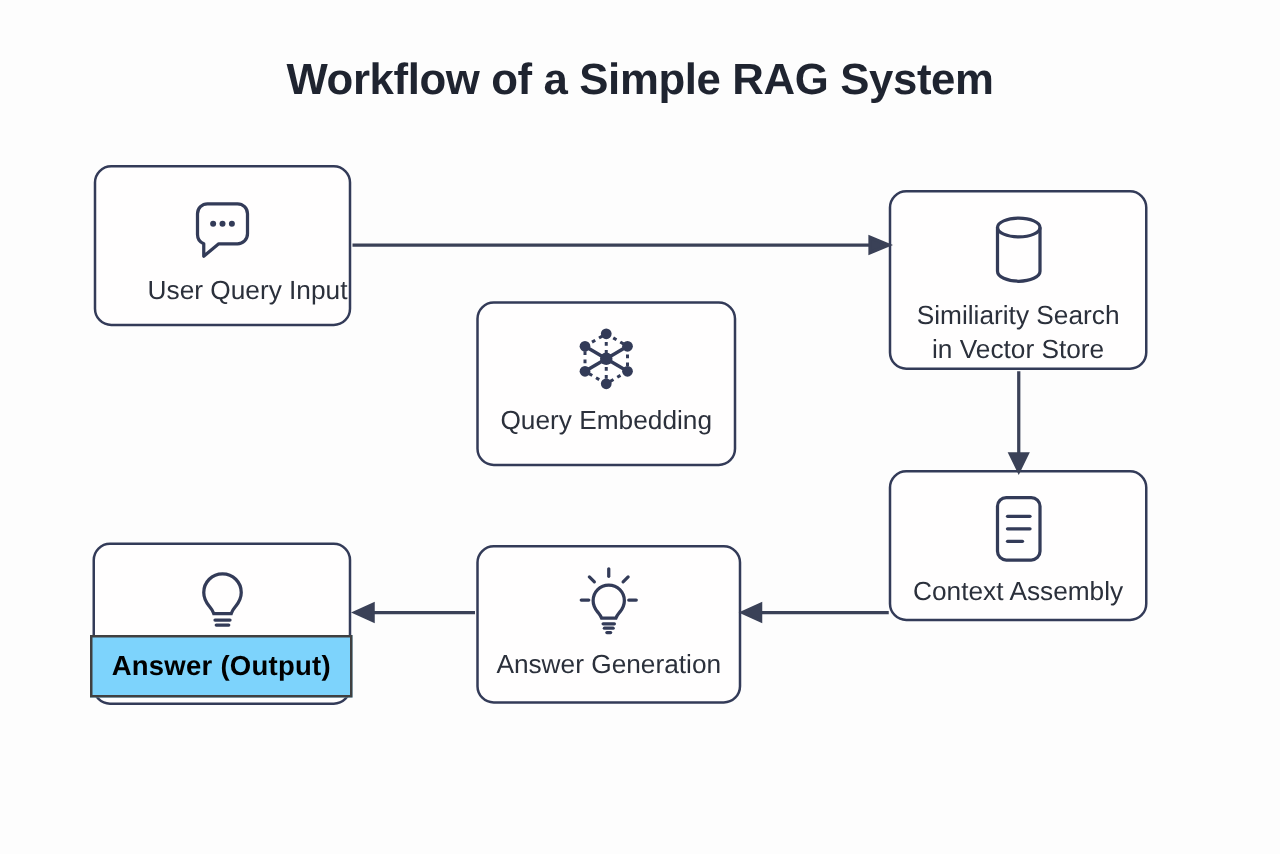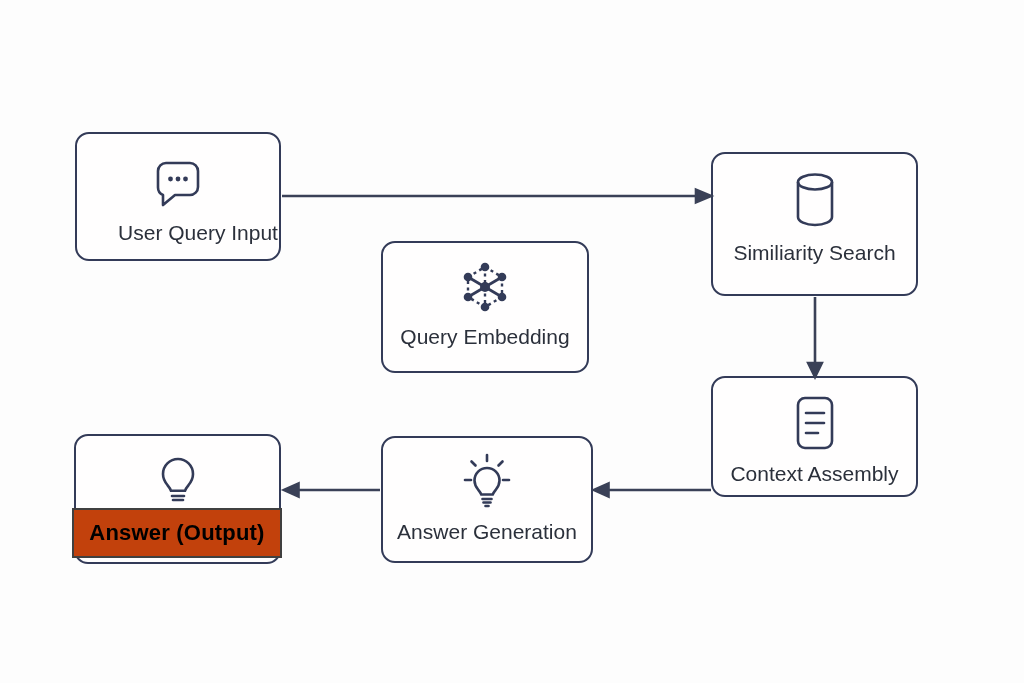--- a/index.html
+++ b/index.html
@@ -33,32 +33,33 @@
   #node-context       { left:711px; top:376px; width:207px; height:121px; padding-top:16px; }
   #node-context .label { margin-top:8px; }
   #node-generation    { left:381px; top:436px; width:212px; height:127px; padding-top:14px; }
   #node-generation .label { margin-top:6px; }
   #node-output        { left:74px;  top:434px; width:207px; height:130px; padding-top:16px; }
 
   .arrow-layer { position:absolute; left:0; top:0; z-index:2; pointer-events:none; }
 
   .output-overlay {
     position:absolute; left:72px; top:508px; width:210px; height:50px;
-    box-sizing:border-box; background:#c2410c; border:2px solid #404040;
+    box-sizing:border-box; background:#7dd3fc; border:2px solid #404040;
     display:flex; align-items:center; justify-content:center; z-index:5;
   }
   .output-overlay .overlay-label {
     font-size:22px; font-weight:700; color:#000000; letter-spacing:0.2px;
   }
 </style>
 </head>
 <body>
 
 <div class="canvas">
 
+  <div class="title">Workflow of a Simple RAG System</div>
 
   <svg class="arrow-layer" width="1024" height="683" viewBox="0 0 1024 683">
     <g stroke="#3a4157" stroke-width="2.6" fill="#3a4157">
       <g>
         <line x1="282" y1="196" x2="698" y2="196"></line>
         <polygon points="711,196 696,189.8 696,202.2"></polygon>
       </g>
       <g>
         <line x1="815" y1="297" x2="815" y2="364"></line>
         <polygon points="815,377 808.2,363 821.8,363"></polygon>
@@ -123,20 +124,21 @@
     <span class="icon">
       <svg width="54" height="62" viewBox="0 0 54 62">
         <g fill="none" stroke="#333b58" stroke-width="2.6">
           <ellipse cx="27" cy="12" rx="17" ry="7.5"></ellipse>
           <path d="M10 12 V47 a17 8 0 0 0 34 0 V12"></path>
         </g>
       </svg>
     </span>
     <span class="label">
       <span>Similiarity Search</span><br>
+      <span>in Vector Store</span>
     </span>
   </div>
 
   <div class="node" id="node-context">
     <span class="icon">
       <svg width="50" height="58" viewBox="0 0 50 58">
         <g fill="none" stroke="#333b58" stroke-width="2.6" stroke-linecap="round">
           <rect x="8" y="4" width="34" height="50" rx="7"></rect>
           <line x1="16" y1="19" x2="34" y2="19"></line>
           <line x1="16" y1="29" x2="34" y2="29"></line>

